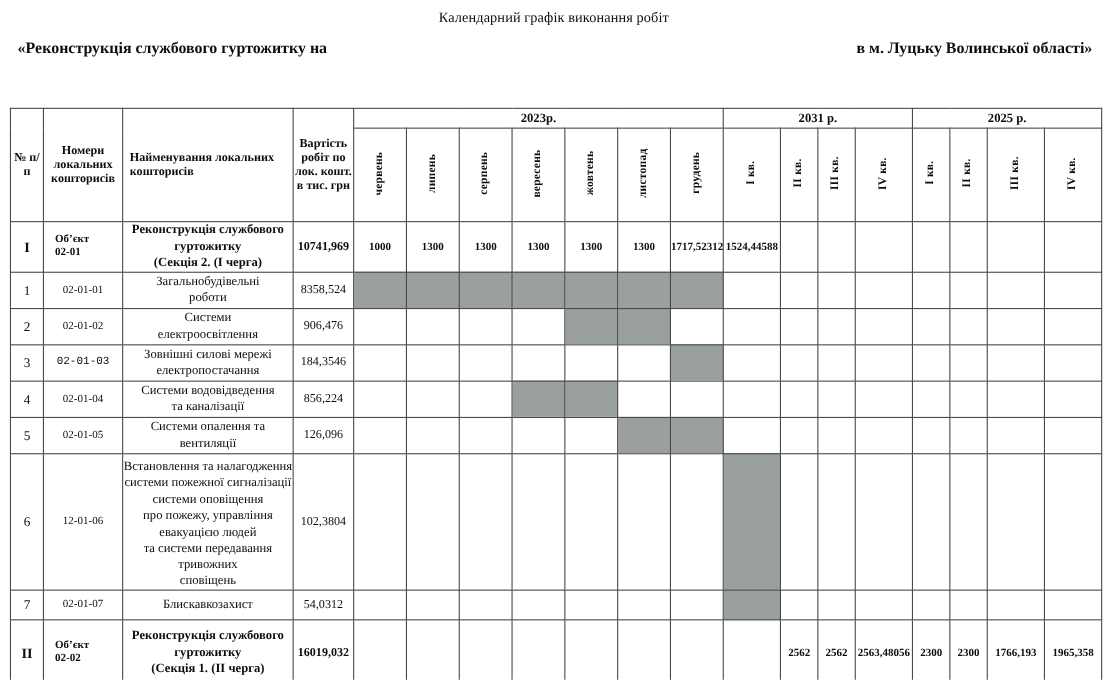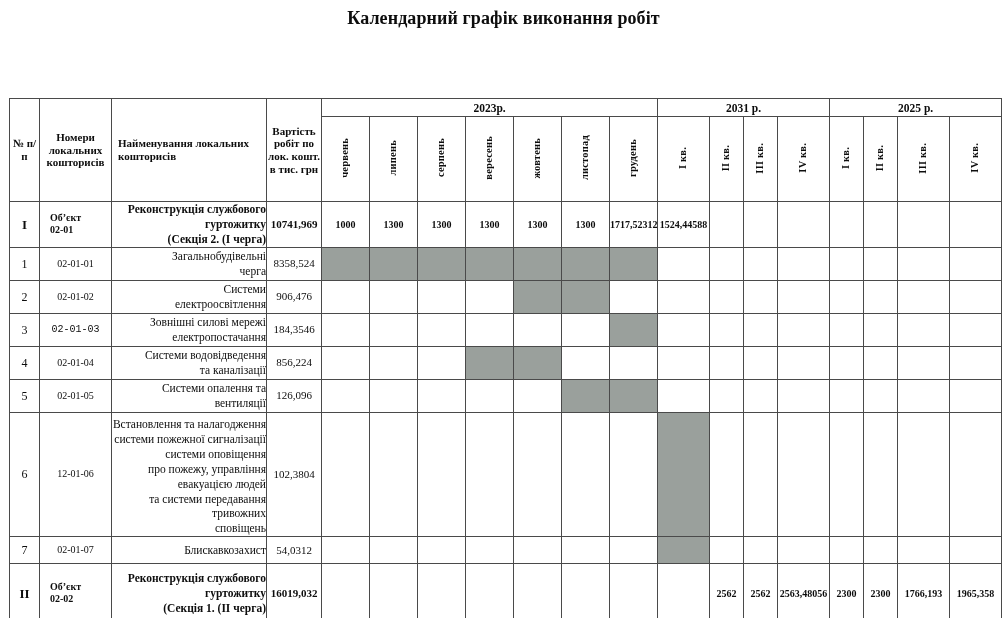--- a/index.html
+++ b/index.html
@@ -16,22 +16,22 @@
     overflow: hidden;
     position: relative;
   }
 
   
   .doc-header {
     text-align: center;
     padding-top: 8px;
   }
   .doc-title {
-    font-size: 18px;
-    font-weight: bold;
+    font-size: 13px;
+    font-weight: normal;
     letter-spacing: 0.1px;
     line-height: 1.2;
   }
   .doc-subtitle {
     font-size: 11.5px;
     font-weight: normal;
     margin-top: 7px;
     line-height: 1.2;
   }
   .object-line {
@@ -119,21 +119,21 @@
     font-size: 13px;
   }
   td.code {
     text-align: center;
     font-size: 10px;
     line-height: 1.25;
     padding: 2px 2px;
   }
   td.code.bold { font-weight: bold; text-align: left; padding-left: 10px; }
   td.name {
-    text-align: right;
+    text-align: center;
     font-size: 11.5px;
     line-height: 1.3;
     padding: 3px 4px 3px 6px;
     overflow: hidden;
     white-space: pre-line;
   }
   td.name.bold { font-weight: bold; }
   td.cost {
     text-align: center;
     font-size: 11px;
@@ -158,20 +158,24 @@
   tr.r-6 td { height: 112px; }
   tr.r-7 td { height: 26px; }
   tr.r-obj2 td { height: 58px; }
   tr.r-6 td.name { vertical-align: top; padding-top: 4px; }
 </style>
 </head>
 <body>
 
 <div class="doc-header">
   <div class="doc-title">Календарний графік виконання робіт</div>
+  <div class="object-line">
+    <span class="obj-left">«Реконструкція службового гуртожитку на</span>
+    <span class="obj-right">в м. Луцьку Волинської області»</span>
+  </div>
 </div>
 
 <div class="table-wrap">
   <table class="schedule">
     <colgroup>
       <col style="width:30px">
       <col style="width:72px">
       <col style="width:155px">
       <col style="width:55px">
       <col style="width:48px">
@@ -248,21 +252,21 @@
           <td class="val"></td>
           <td class="val"></td>
           <td class="val"></td>
           <td class="val"></td>
           <td class="val"></td>
         </tr>
         <tr class="r-1">
           <td class="idx">1</td>
           <td class="code" style="white-space: pre-line;">02-01-01</td>
           <td class="name">Загальнобудівельні
- черга</td>
+ роботи</td>
           <td class="cost">8358,524</td>
           <td class="val shaded" style="background: rgb(154, 160, 156);"></td>
           <td class="val shaded" style="background: rgb(154, 160, 156);"></td>
           <td class="val shaded" style="background: rgb(154, 160, 156);"></td>
           <td class="val shaded" style="background: rgb(154, 160, 156);"></td>
           <td class="val shaded" style="background: rgb(154, 160, 156);"></td>
           <td class="val shaded" style="background: rgb(154, 160, 156);"></td>
           <td class="val shaded" style="background: rgb(154, 160, 156);"></td>
           <td class="val"></td>
           <td class="val"></td>

